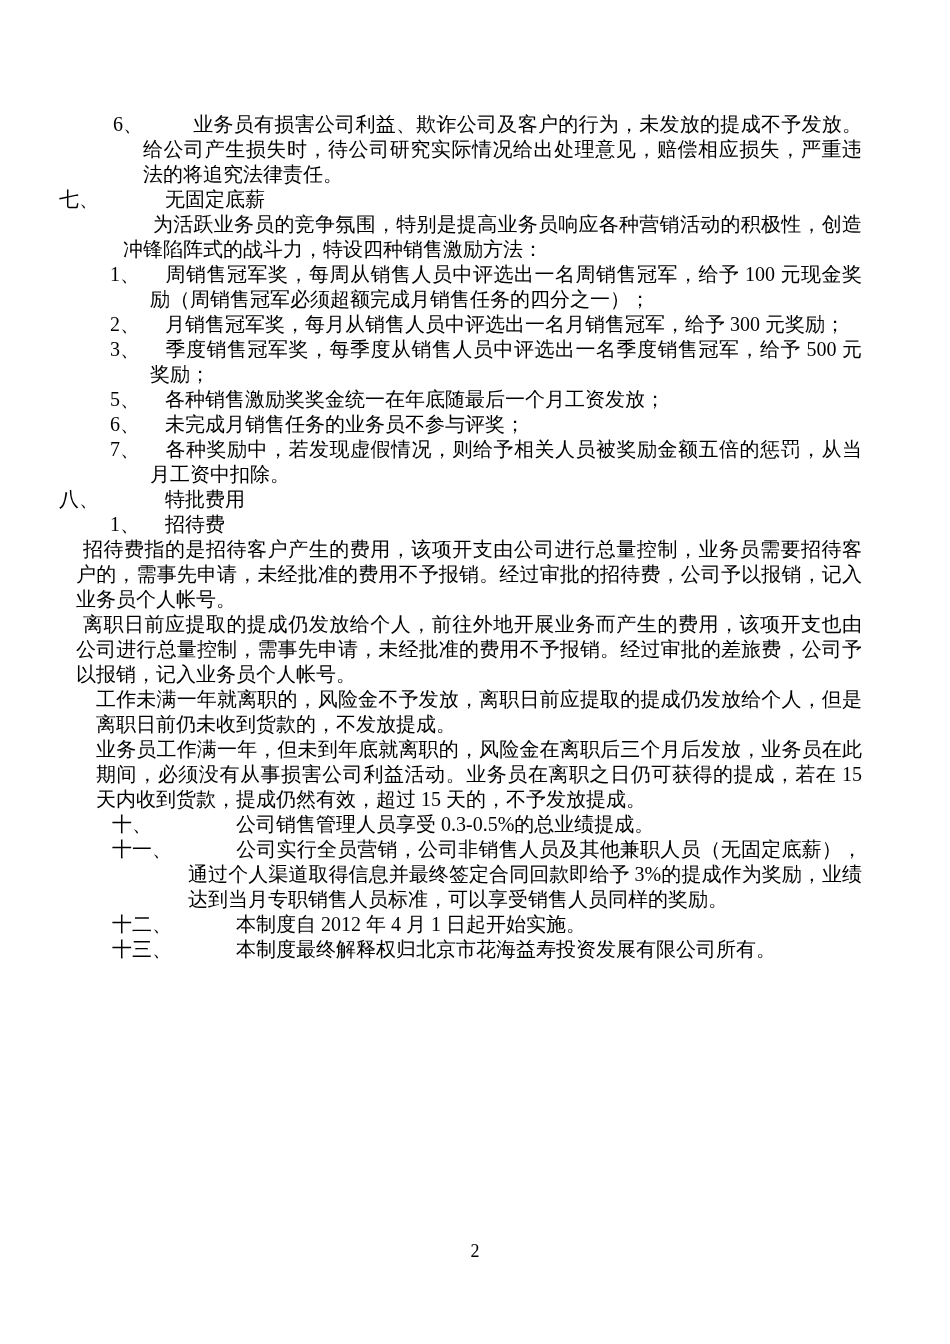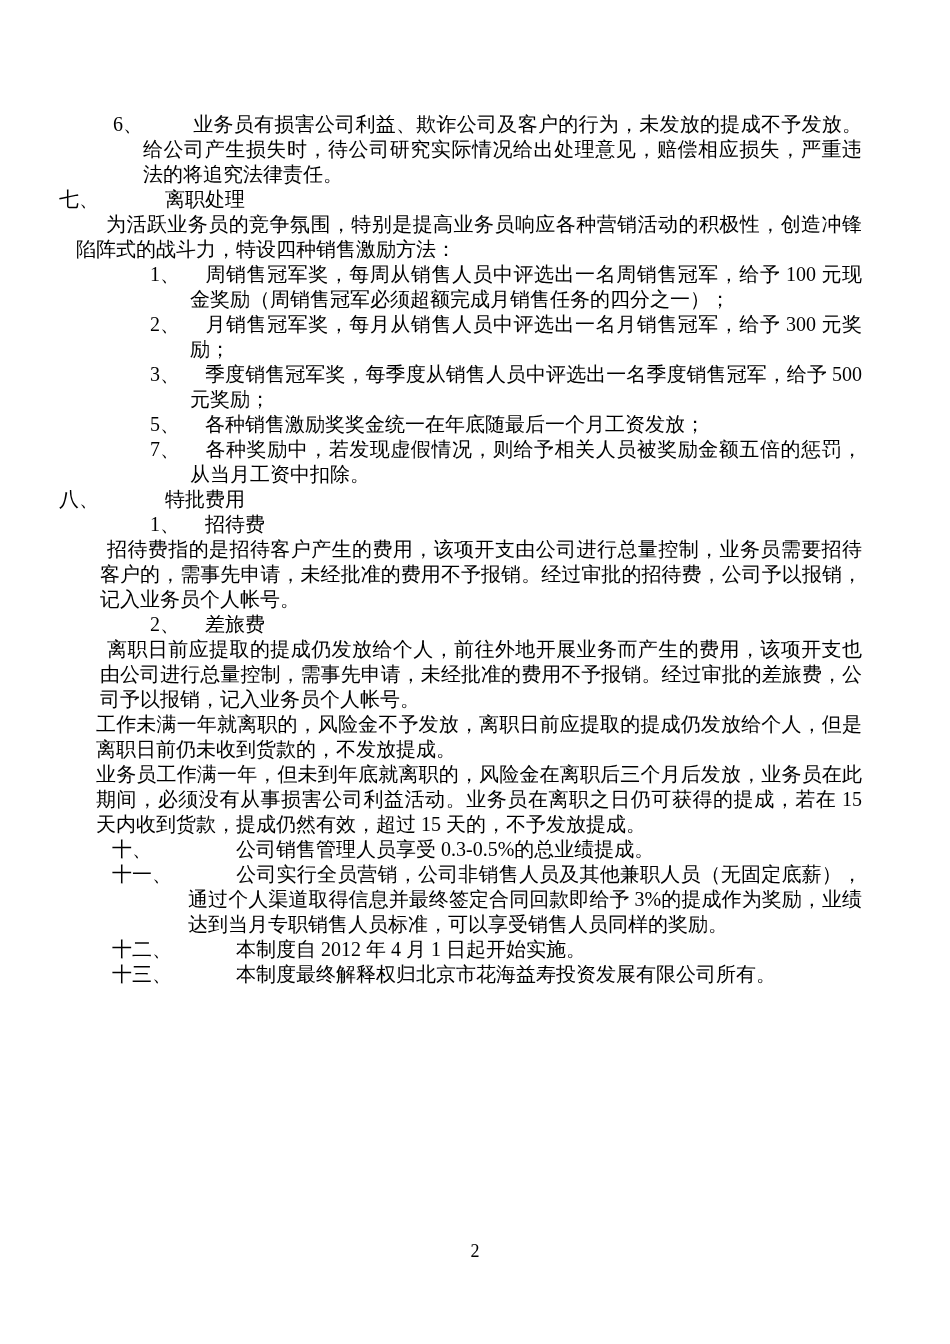--- a/index.html
+++ b/index.html
@@ -32,26 +32,26 @@
     display: inline-block;
     white-space: pre;
   }
   
   .b-l2-tab        { padding-left: 143px; text-indent: -15px; }
   .b-l2-tab .marker{ width: 65px; }
   
   .b-h1            { padding-left: 165px; text-indent: -53px; }
   .b-h1 .marker    { width: 53px; }
   
-  .b-l2            { padding-left: 150px; text-indent: -20px; margin-left: 40px; }
+  .b-l2            { padding-left: 150px; text-indent: -20px; }
   .b-l2 .marker    { width: 35px; }
   
-  .b-para-indent2  { padding-left: 76px; text-indent: 30px; }
+  .b-para-indent2  { padding-left: 100px; text-indent: 30px; margin-left: 23px; }
   
-  .b-para          { padding-left: 100px; text-indent: 7px; }
+  .b-para          { padding-left: 76px; text-indent: 7px; }
   
   .b-para-flush    { padding-left: 96px; }
   
   .b-h1-tab        { padding-left: 150px; text-indent: -38px; margin-left: 38px; }
   .b-h1-tab .marker{ min-width: 86px; }
   .page-number {
     position: absolute;
     top: 1240px;
     left: 0;
     width: 950px;
@@ -59,31 +59,31 @@
     font-size: 18px;
     line-height: 22px;
   }
 </style>
 </head>
 <body>
 
 <div class="page">
   <div class="content" id="doc-content">
       <div class="block b-l2-tab"><span class="marker">6、</span><span class="text">业务员有损害公司利益、欺诈公司及客户的行为，未发放的提成不予发放。给公司产生损失时，待公司研究实际情况给出处理意见，赔偿相应损失，严重违法的将追究法律责任。</span></div>
-      <div class="block b-h1"><span class="marker">七、</span><span class="text">离职处理</span></div>
+      <div class="block b-h1"><span class="marker">七、</span><span class="text">无固定底薪</span></div>
       <div class="block b-para-indent2"><span class="text">为活跃业务员的竞争氛围，特别是提高业务员响应各种营销活动的积极性，创造冲锋陷阵式的战斗力，特设四种销售激励方法：</span></div>
       <div class="block b-l2"><span class="marker">1、</span><span class="text">周销售冠军奖，每周从销售人员中评选出一名周销售冠军，给予 100 元现金奖励（周销售冠军必须超额完成月销售任务的四分之一）；</span></div>
       <div class="block b-l2"><span class="marker">2、</span><span class="text">月销售冠军奖，每月从销售人员中评选出一名月销售冠军，给予 300 元奖励；</span></div>
       <div class="block b-l2"><span class="marker">3、</span><span class="text">季度销售冠军奖，每季度从销售人员中评选出一名季度销售冠军，给予 500 元奖励；</span></div>
       <div class="block b-l2"><span class="marker">5、</span><span class="text">各种销售激励奖奖金统一在年底随最后一个月工资发放；</span></div>
+      <div class="block b-l2"><span class="marker">6、</span><span class="text">未完成月销售任务的业务员不参与评奖；</span></div>
       <div class="block b-l2"><span class="marker">7、</span><span class="text">各种奖励中，若发现虚假情况，则给予相关人员被奖励金额五倍的惩罚，从当月工资中扣除。</span></div>
       <div class="block b-h1"><span class="marker">八、</span><span class="text">特批费用</span></div>
       <div class="block b-l2"><span class="marker">1、</span><span class="text">招待费</span></div>
       <div class="block b-para"><span class="text">招待费指的是招待客户产生的费用，该项开支由公司进行总量控制，业务员需要招待客户的，需事先申请，未经批准的费用不予报销。经过审批的招待费，公司予以报销，记入业务员个人帐号。</span></div>
-      <div class="block b-l2"><span class="marker">2、</span><span class="text">差旅费</span></div>
       <div class="block b-para"><span class="text">离职日前应提取的提成仍发放给个人，前往外地开展业务而产生的费用，该项开支也由公司进行总量控制，需事先申请，未经批准的费用不予报销。经过审批的差旅费，公司予以报销，记入业务员个人帐号。</span></div>
       <div class="block b-para-flush"><span class="text">工作未满一年就离职的，风险金不予发放，离职日前应提取的提成仍发放给个人，但是离职日前仍未收到货款的，不发放提成。</span></div>
       <div class="block b-para-flush"><span class="text">业务员工作满一年，但未到年底就离职的，风险金在离职后三个月后发放，业务员在此期间，必须没有从事损害公司利益活动。业务员在离职之日仍可获得的提成，若在 15 天内收到货款，提成仍然有效，超过 15 天的，不予发放提成。</span></div>
       <div class="block b-h1-tab"><span class="marker">十、</span><span class="text">公司销售管理人员享受 0.3-0.5%的总业绩提成。</span></div>
       <div class="block b-h1-tab"><span class="marker">十一、</span><span class="text">公司实行全员营销，公司非销售人员及其他兼职人员（无固定底薪），通过个人渠道取得信息并最终签定合同回款即给予 3%的提成作为奖励，业绩达到当月专职销售人员标准，可以享受销售人员同样的奖励。</span></div>
       <div class="block b-h1-tab"><span class="marker">十二、</span><span class="text">本制度自 2012 年 4 月 1 日起开始实施。</span></div>
       <div class="block b-h1-tab"><span class="marker">十三、</span><span class="text">本制度最终解释权归北京市花海益寿投资发展有限公司所有。</span></div>
     </div>
   <div class="page-number">2</div>
 </div>

